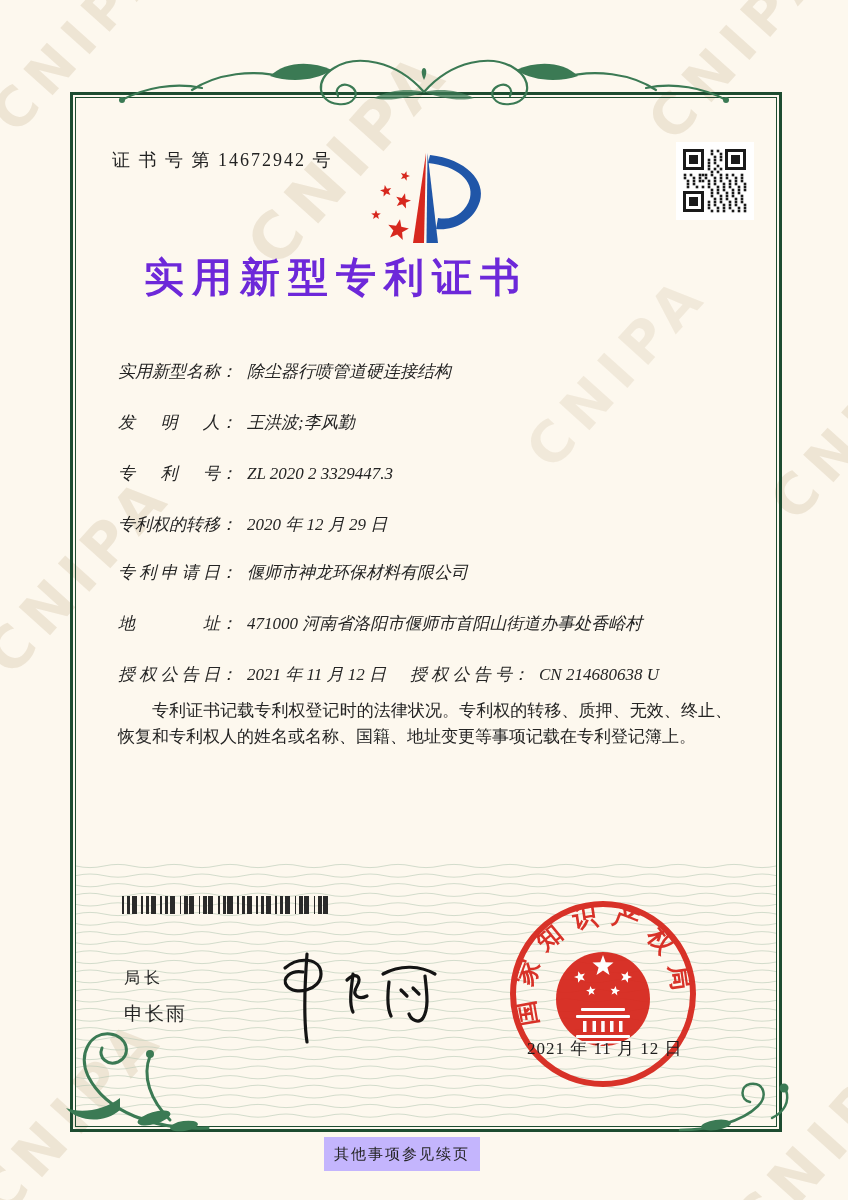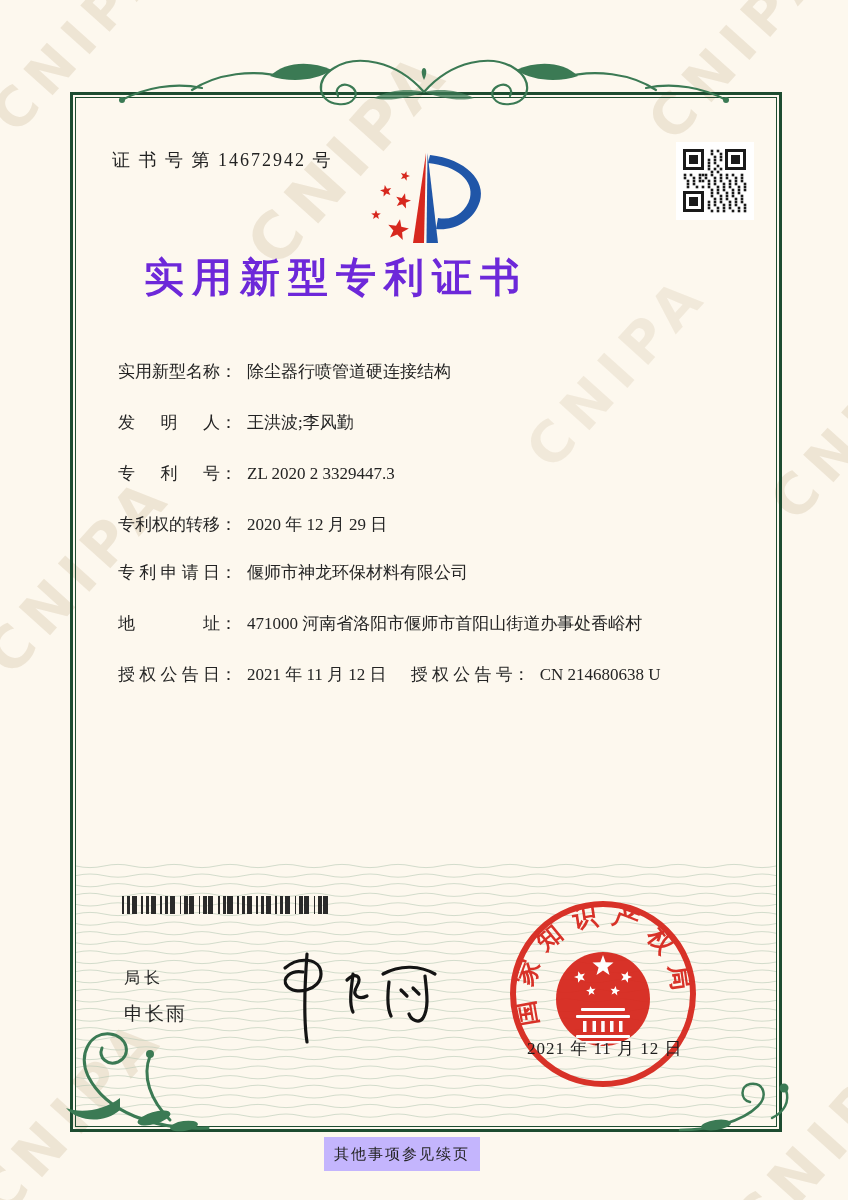--- a/index.html
+++ b/index.html
@@ -30,21 +30,21 @@
   .flourish{position:absolute;z-index:2;}
   
   .certno{position:absolute;left:112px;top:148px;font-size:18px;letter-spacing:2px;color:#222;z-index:3;}
   .qrbox{position:absolute;left:676px;top:142px;width:78px;height:78px;background:#fff;z-index:3;}
   .qrbox svg{position:absolute;left:7px;top:7px;}
   .logo{position:absolute;left:358px;top:143px;z-index:3;}
   .title{
     position:absolute;left:0;top:250px;width:672px;text-align:center;
     font-size:40px;font-weight:700;letter-spacing:8px;color:#6d28d9;z-index:3;
   }
-  .frow{position:absolute;left:118px;font-size:17px;color:var(--ink);z-index:3;white-space:nowrap;}
+  .frow{position:absolute;left:118px;font-size:17px;color:var(--ink);z-index:3;white-space:nowrap;font-style:italic;}
   .flabel{display:inline-block;width:102px;text-align:justify;text-align-last:justify;vertical-align:bottom;}
   .fcolon{display:inline-block;margin-right:10px;}
   .grp2{margin-left:24px;}
   .paras{
     position:absolute;left:118px;top:698px;width:614px;font-size:17px;
     line-height:26px;text-align:justify;z-index:3;
   }
   .paras p{margin:0;text-indent:2em;}
   #barcode{position:absolute;left:122px;top:896px;width:216px;height:18px;display:flex;z-index:3;}
   #barcode span{display:block;height:100%;}
@@ -307,20 +307,21 @@
   <span class="flabel">专利申请日</span><span class="fcolon">：</span><span class="fvalue">偃师市神龙环保材料有限公司</span>
 </div>
 <div class="frow" style="top:612px;">
   <span class="flabel">地址</span><span class="fcolon">：</span><span class="fvalue">471000 河南省洛阳市偃师市首阳山街道办事处香峪村</span>
 </div>
 <div class="frow" style="top:663px;">
   <span class="flabel">授权公告日</span><span class="fcolon">：</span><span class="fvalue">2021 年 11 月 12 日</span><span class="grp2"><span class="flabel">授权公告号</span><span class="fcolon">：</span><span class="fvalue">CN 214680638 U</span></span>
 </div>
 
 <div class="paras">
+  <p>专利证书记载专利权登记时的法律状况。专利权的转移、质押、无效、终止、恢复和专利权人的姓名或名称、国籍、地址变更等事项记载在专利登记簿上。</p>
 </div>
 
 <div id="barcode">
     <span style="width: 1.7px; background: rgb(42, 42, 42); margin-right: 3px;"></span>
     <span style="width: 3.4px; background: rgb(42, 42, 42); margin-right: 1.5px;"></span>
     <span style="width: 5.1px; background: rgb(42, 42, 42); margin-right: 4.5px;"></span>
     <span style="width: 1.7px; background: rgb(42, 42, 42); margin-right: 3px;"></span>
     <span style="width: 3.4px; background: rgb(42, 42, 42); margin-right: 1.5px;"></span>
     <span style="width: 5.1px; background: rgb(42, 42, 42); margin-right: 4.5px;"></span>
     <span style="width: 1.7px; background: rgb(42, 42, 42); margin-right: 3px;"></span>

